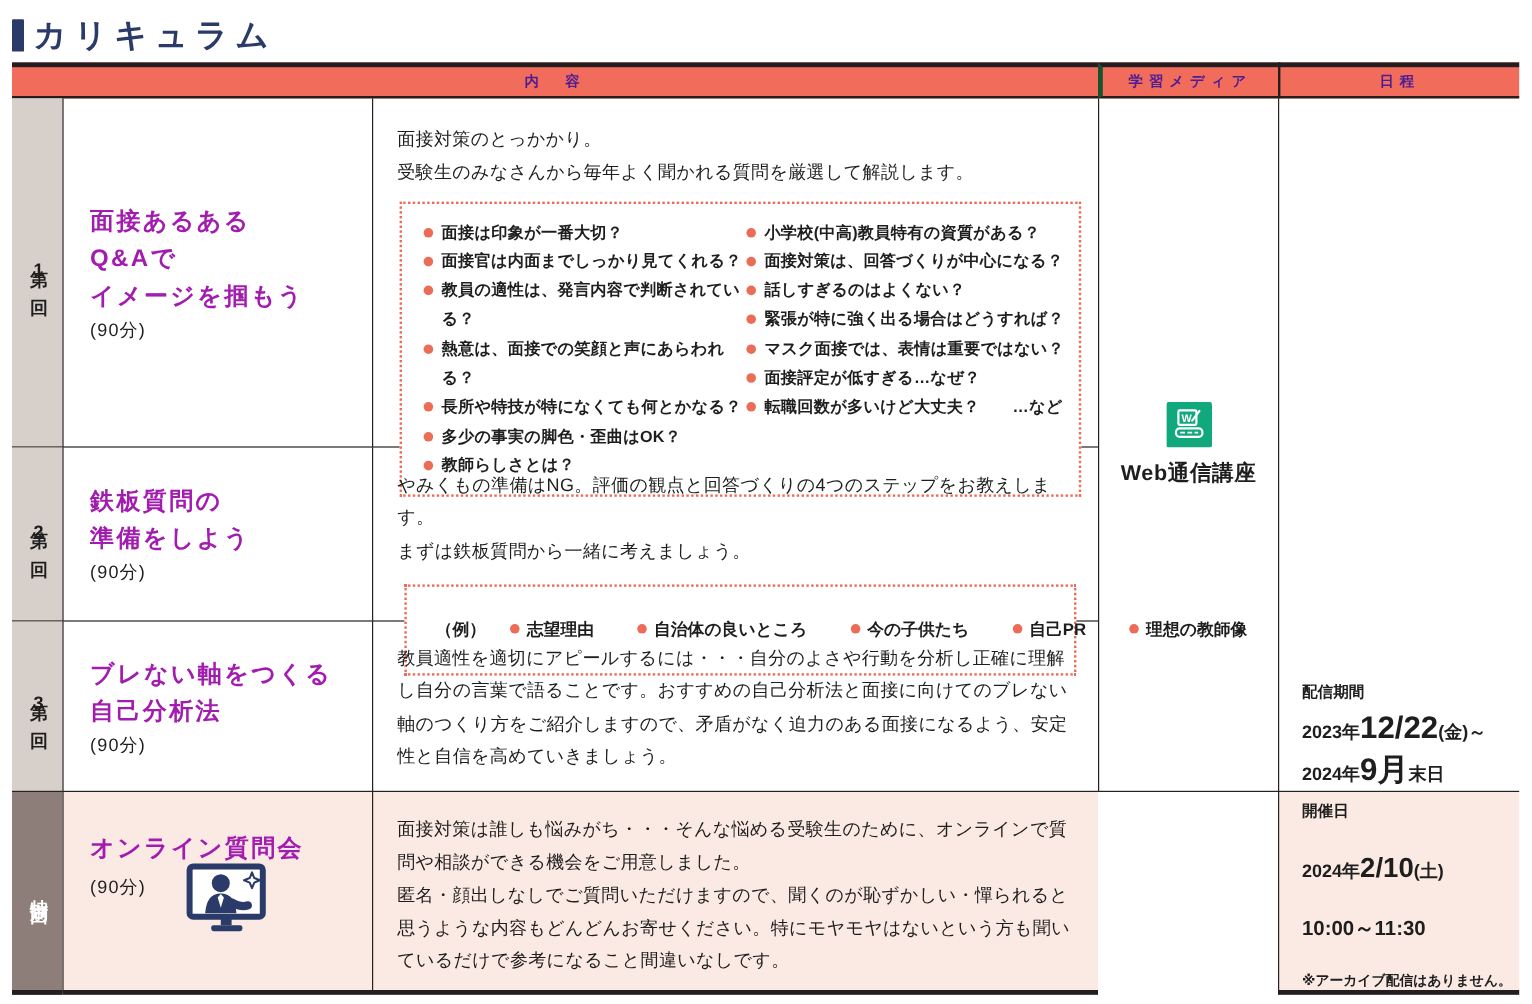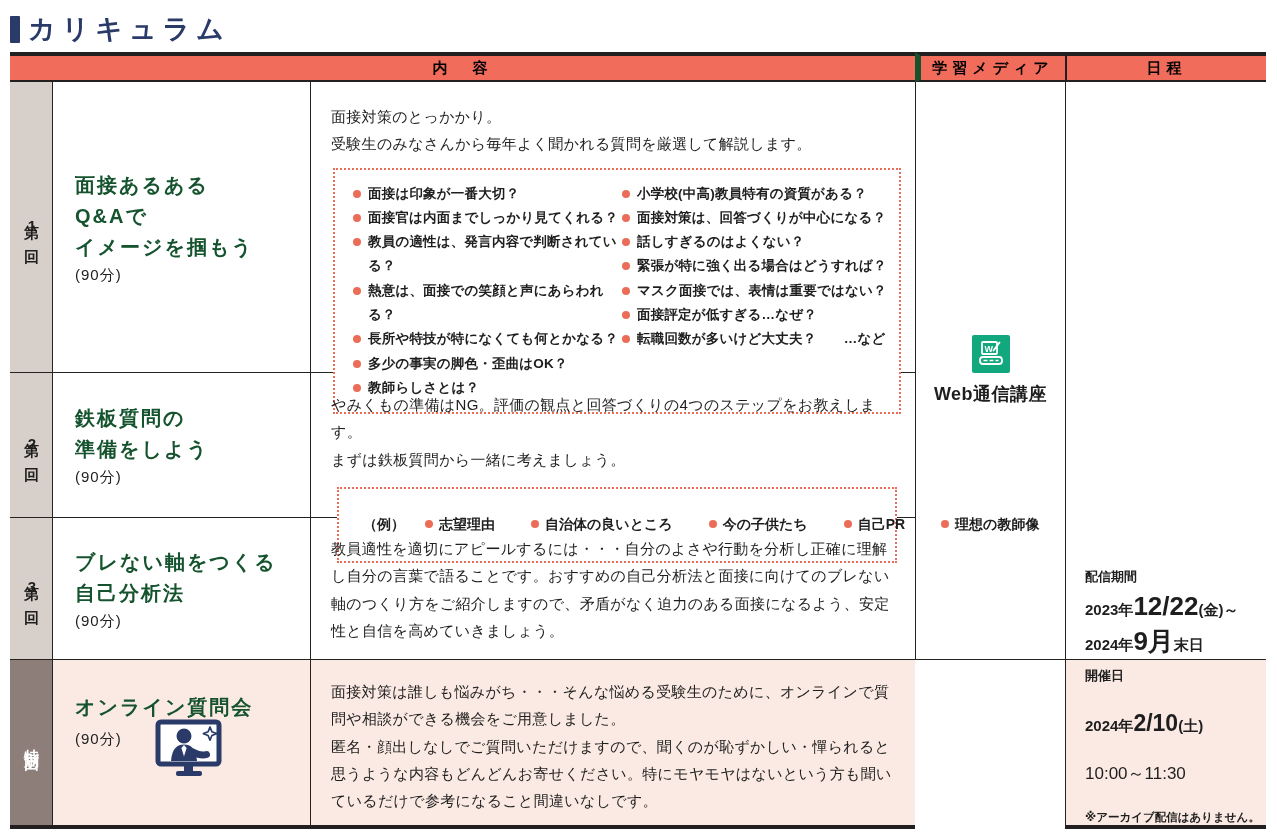--- a/index.html
+++ b/index.html
@@ -20,27 +20,27 @@
   .table {
     display:grid;
     grid-template-columns:42px 258px 605px 150px 201px;
     grid-template-rows:30px 291px 145px 142px 169px;
     width:1256px;
   }
   .cell { position:relative; }
 
   
   .header-cell {
-    background:#F16C5B; color:#000000;
+    background:#F16C5B; color:#4c1d95;
     border-top:4px solid #231F20; border-bottom:2px solid #231F20;
-    font-weight:bold; font-size:15px; letter-spacing:5px;
+    font-weight:bold; font-size:12px; letter-spacing:5px;
     display:flex; align-items:center; justify-content:center;
   }
   .h-content  { grid-area:1/1/2/4; }
-  .h-media    { grid-area:1/4/2/5; border-left:6px solid #14532d;text-align:center; }
+  .h-media    { grid-area:1/4/2/5; border-left:4px solid #14532d;text-align:center; }
   .h-schedule { grid-area:1/5/2/6; border-left:2px solid #231F20; }
 
   
   .v  { border-left:1.5px solid #262220; }
   .hb { border-bottom:1.5px solid #262220; }
   .bottom { border-bottom:4px solid #231F20; }
 
   
   .r1-round{grid-area:2/1/3/2;} .r1-title{grid-area:2/2/3/3;} .r1-body{grid-area:2/3/3/4;}
   .r2-round{grid-area:3/1/4/2;} .r2-title{grid-area:3/2/4/3;} .r2-body{grid-area:3/3/4/4;}
@@ -50,21 +50,21 @@
   .sp-media{grid-area:5/4/6/5;} .sp-sched{grid-area:5/5/6/6;gap:20px;}
 
   
   .round-cell { background:#D7CFC9; display:flex; align-items:center; justify-content:center; }
   .round-label { writing-mode:vertical-rl; text-orientation:upright; font-size:15px; font-weight:bold; letter-spacing:4px; }
   .sp-round { background:#8D7E79; }
   .sp-round .round-label { color:#fff; }
 
   
   .title-cell { display:flex; flex-direction:column; justify-content:center; padding:10px 6px 10px 22px; }
-  .course-title { font-size:20px; font-weight:bold; letter-spacing:2px; line-height:1.55; color:#14532d; }
+  .course-title { font-size:20px; font-weight:bold; letter-spacing:2px; line-height:1.55; color:#a21caf; }
   .duration { font-size:15px; font-weight:500; letter-spacing:1px; margin-top:3px; }
 
   
   .body-cell { padding:21px 12px 12px 20px; font-size:15px; }
   .intro-line, .body-line { line-height:1.82; font-weight:500; letter-spacing:0.3px; }
 
   .qbox { border:2px dotted #EC6D57; margin:10px 2px 0 2px; padding:12px 8px 12px 18px; display:flex; background:#fff; }
   .qcol { list-style:none; margin:0; padding:0; flex:1; }
   .q-item { position:relative; padding-left:15px; font-size:13.5px; font-weight:bold; line-height:1.8; letter-spacing:0.2px; }
   .q-item::before { content:""; position:absolute; left:0; top:8px; width:8px; height:8px; border-radius:50%; background:#EC6D57; }
@@ -79,21 +79,21 @@
   .media-cell { display:flex; flex-direction:column; align-items:center; justify-content:center; gap:9px; text-align:center; }
   .media-label { font-size:18px; font-weight:bold; letter-spacing:0.5px; }
   .media-label-sm { font-size:15px; font-weight:bold; line-height:1.55; letter-spacing:0.3px; }
 
   
   .sched-cell { display:flex; flex-direction:column; justify-content:flex-end; padding-left:19px; padding-right:6px; }
   .sched-label { font-size:13px; font-weight:bold; margin-bottom:3px; }
   .sched-line { font-weight:bold; white-space:nowrap; line-height:1.35; }
   .sched-line .sm { font-size:15px; }
   .sched-line .lg { font-size:26px; }
-  .sched-time { font-size:17px; font-weight:normal; margin-top:3px; }
+  .sched-time { font-size:17px; font-weight:bold; margin-top:3px; }
   .sched-note { font-size:11.5px; font-weight:bold; margin-top:5px; }
 
   
   .special-bg { background:#FBEAE3; }
   .sp-title { justify-content:flex-start; padding-top:32px; }
   .duration-row { display:flex; align-items:flex-start; gap:28px; margin-top:4px; }
   .person-icon { margin-top:-8px; }
   .sp-body { padding-top:18px; }
 </style>
 </head>

